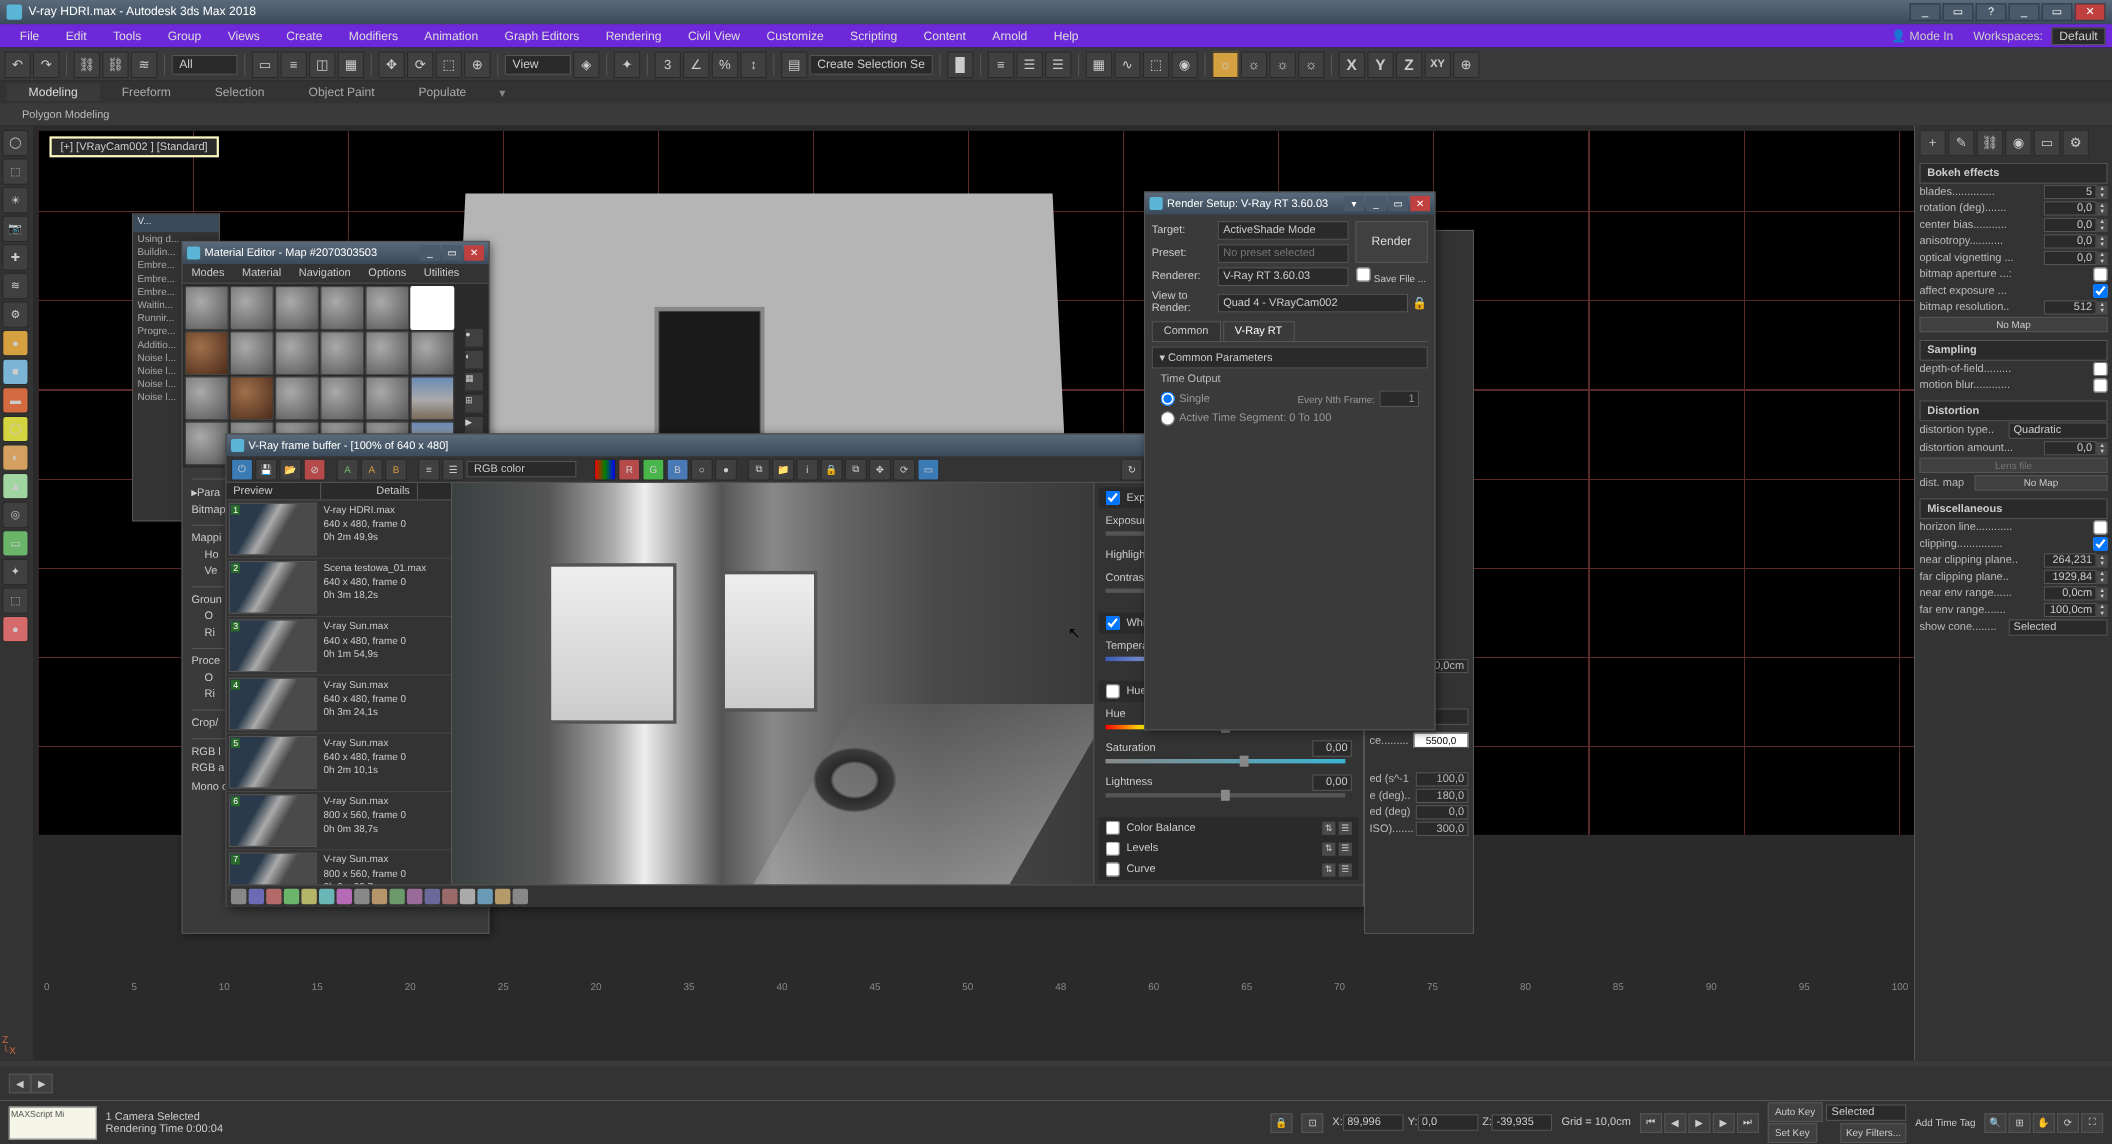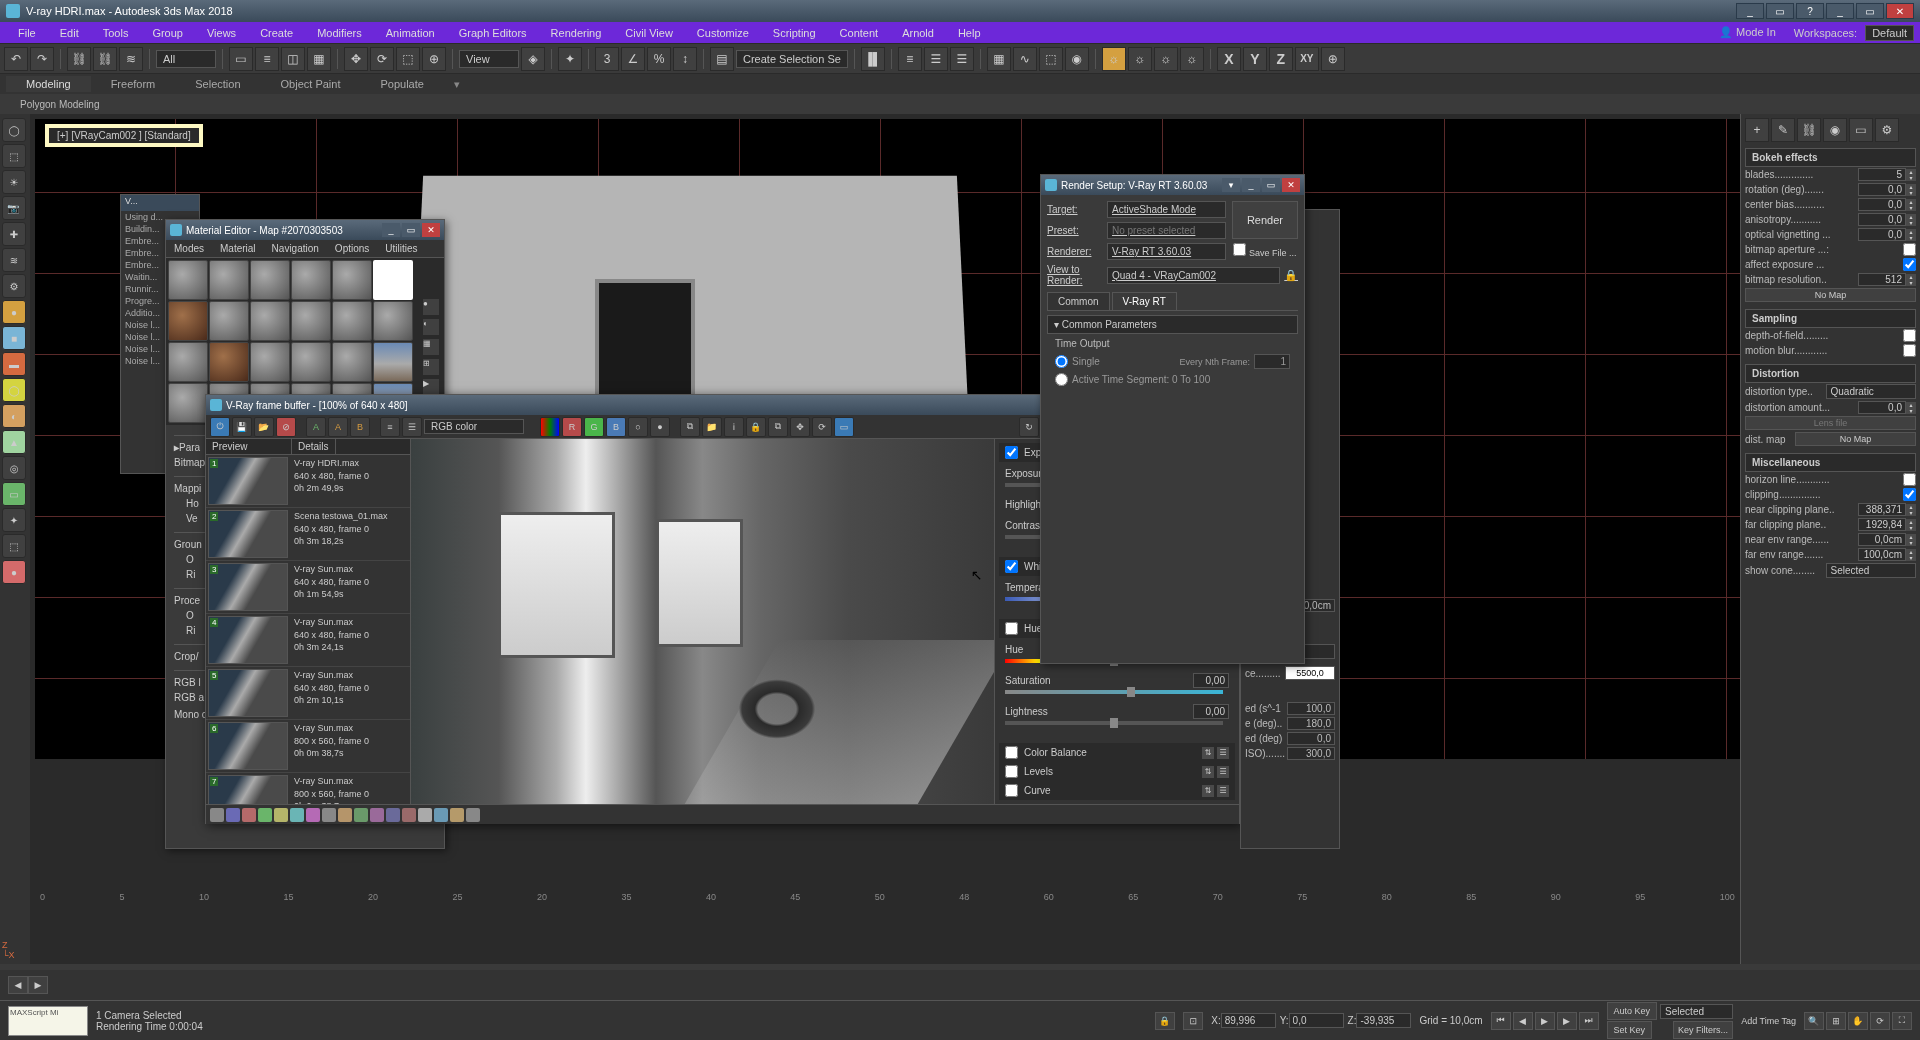--- a/index.html
+++ b/index.html
@@ -35,21 +35,21 @@
 
 
 .workspace { position: relative; height: 850px; background: #2a2a2a; }
 
 
 .left-tb { position: absolute; left: 0; top: 0; width: 30px; background: #333; height: 100%; display: flex; flex-direction: column; gap: 2px; padding: 4px 2px; }
 .lt-btn { width: 24px; height: 24px; background: #404040; border: 1px solid #2a2a2a; border-radius: 3px; cursor: pointer; font-size: 10px; display: flex; align-items: center; justify-content: center; }
 
 
 .viewport-bg { position: absolute; left: 35px; top: 5px; right: 5px; height: 640px; background: #000; }
-.viewport-label { position: absolute; left: 45px; top: 10px; background: #2a2a2a; border: 4px solid #fef9c3; padding: 2px 8px; color: #ccc; font-size: 10px; }
+.viewport-label { position: absolute; left: 45px; top: 10px; background: #2a2a2a; border: 2px solid #fef9c3; padding: 2px 8px; color: #ccc; font-size: 10px; }
 
 
 .scene-explorer { position: absolute; left: 120px; top: 80px; width: 80px; height: 280px; background: #333; border: 1px solid #555; overflow: hidden; }
 .scene-explorer .se-header { background: #3a4a5a; height: 16px; font-size: 9px; padding: 1px 4px; color: #ddd; }
 .scene-explorer .se-item { font-size: 9px; padding: 1px 4px; color: #aaa; }
 
 
 .mat-editor { position: absolute; left: 165px; top: 105px; width: 280px; height: 630px; background: #3a3a3a; border: 1px solid #555; box-shadow: 2px 2px 8px rgba(0,0,0,0.5); }
 .float-title { background: linear-gradient(#5a6a7a, #3a4a5a); height: 20px; display: flex; align-items: center; padding: 0 4px; font-size: 10px; color: #fff; }
 .float-title .ft-icon { width: 12px; height: 12px; background: #5ab5d6; margin-right: 4px; border-radius: 2px; }
@@ -70,21 +70,21 @@
 .mat-param-row { display: flex; align-items: center; padding: 2px 0; }
 
 
 .vfb { position: absolute; left: 205px; top: 280px; width: 1035px; height: 430px; background: #3a3a3a; border: 1px solid #555; box-shadow: 2px 2px 10px rgba(0,0,0,0.6); }
 .vfb-toolbar { height: 24px; background: #333; display: flex; align-items: center; gap: 2px; padding: 0 4px; border-bottom: 1px solid #555; }
 .vfb-tb-btn { width: 20px; height: 20px; background: #404040; border: 1px solid #2a2a2a; font-size: 9px; display: flex; align-items: center; justify-content: center; cursor: pointer; border-radius: 2px; }
 .vfb-tb-btn.active { background: #5a8ab5; }
 .vfb-dd { background: #2a2a2a; border: 1px solid #555; padding: 1px 6px; font-size: 10px; min-width: 100px; }
 .vfb-body { display: flex; height: 365px; }
 .vfb-history { width: 205px; background: #333; border-right: 1px solid #555; overflow: hidden; }
-.vfb-hist-header { display: flex; background: #2a2a2a; border-bottom: 1px solid #555; font-size: 10px; }
+.vfb-hist-header { display: flex; background: #2a2a2a; border-bottom: 1px solid #555; font-size: 10px; gap: 44px; }
 .vfb-hist-header span { padding: 2px 6px; border-right: 1px solid #555; }
 .vfb-hist-item { display: flex; border-bottom: 1px solid #444; cursor: pointer; }
 .vfb-thumb { width: 80px; height: 48px; background: linear-gradient(120deg, #2a3a4a 30%, #aaa 45%, #4a4a4a 60%); border: 1px solid #555; margin: 2px; position: relative; }
 .vfb-thumb .num { position: absolute; left: 1px; top: 1px; background: #2a6a2a; color: #fff; font-size: 8px; padding: 0 2px; }
 .vfb-hist-details { padding: 2px 4px; font-size: 9px; color: #ccc; line-height: 1.4; }
 .vfb-render { flex: 1; background: #555; position: relative; overflow: hidden; }
 .render-img { width: 100%; height: 100%; background: linear-gradient(90deg, #3a4040 0%, #555 15%, #aaa 25%, #eee 30%, #555 42%, #888 50%, #666 60%, #4a4a4a 75%, #3a3a3a 100%); position: relative; }
 .render-window { position: absolute; background: linear-gradient(#eee, #ccc); border: 3px solid #555; }
 .render-floor-light { position: absolute; bottom: 0; left: 55%; width: 40%; height: 45%; background: linear-gradient(135deg, transparent, rgba(255,255,255,0.4)); transform: skew(-30deg); }
 .render-torus { position: absolute; bottom: 60px; left: 55%; width: 90px; height: 70px; background: radial-gradient(ellipse, transparent 30%, #2a2a2a 35%, #3a3a3a 55%, transparent 60%); border-radius: 50%; }
@@ -102,21 +102,21 @@
 .cc-slider .handle { position: absolute; top: -3px; width: 8px; height: 10px; background: #888; transform: translateX(-50%); }
 .cc-slider.hue-slider { background: linear-gradient(90deg, red, yellow, lime, cyan, blue, magenta, red); }
 .cc-slider.sat-slider { background: linear-gradient(90deg, #888, #3ab5d6); }
 .cc-value { width: 36px; background: #2a2a2a; border: 1px solid #555; padding: 1px 3px; font-size: 10px; text-align: right; }
 .vfb-bottom-tb { height: 20px; background: #333; display: flex; align-items: center; gap: 2px; padding: 0 4px; border-top: 1px solid #555; }
 .vfb-bot-btn { width: 14px; height: 14px; border-radius: 2px; cursor: pointer; }
 
 
 .render-setup { position: absolute; left: 1040px; top: 60px; width: 265px; height: 490px; background: #3a3a3a; border: 1px solid #555; box-shadow: 2px 2px 8px rgba(0,0,0,0.5); z-index: 5; }
 .rs-body { padding: 6px; }
-.rs-row { display: flex; align-items: center; margin-bottom: 4px; text-decoration: underline; }
+.rs-row { display: flex; align-items: center; margin-bottom: 4px; }
 .rs-label { width: 60px; font-size: 10px; color: #ccc; }
 .rs-dd { flex: 1; background: #2a2a2a; border: 1px solid #555; padding: 2px 4px; font-size: 10px; color: #ccc; }
 .rs-btn { background: #404040; border: 1px solid #555; padding: 4px 14px; font-size: 11px; color: #ddd; cursor: pointer; }
 .rs-tabs { display: flex; margin-top: 6px; border-bottom: 1px solid #555; }
 .rs-tab { padding: 3px 10px; background: #333; border: 1px solid #555; border-bottom: none; font-size: 10px; margin-right: 2px; cursor: pointer; }
 .rs-tab.active { background: #3a3a3a; color: #fff; }
 .rs-rollout { margin-top: 4px; }
 .rs-rollout-hdr { background: #2a2a2a; padding: 3px 6px; font-size: 10px; border: 1px solid #555; }
 .rs-rollout-body { padding: 4px 8px; font-size: 10px; color: #999; }
 .rs-radio-row { display: flex; align-items: center; padding: 2px 0; }
@@ -880,21 +880,21 @@
     <div class="cmd-param">
         <span class="cmd-param-label">horizon line............</span>
         <input type="checkbox" style="">
       </div>
     <div class="cmd-param">
         <span class="cmd-param-label">clipping...............</span>
         <input type="checkbox" checked="" style="">
       </div>
     <div class="cmd-param">
         <span class="cmd-param-label">near clipping plane..</span>
-        <span class="cmd-param-val">388,371</span>
+        <span class="cmd-param-val">264,231</span>
         <div class="cmd-spinner">
           <span>▴</span>
           <span>▾</span>
         </div>
       </div>
     <div class="cmd-param">
         <span class="cmd-param-label">far clipping plane..</span>
         <span class="cmd-param-val">1929,84</span>
         <div class="cmd-spinner">
           <span>▴</span>

